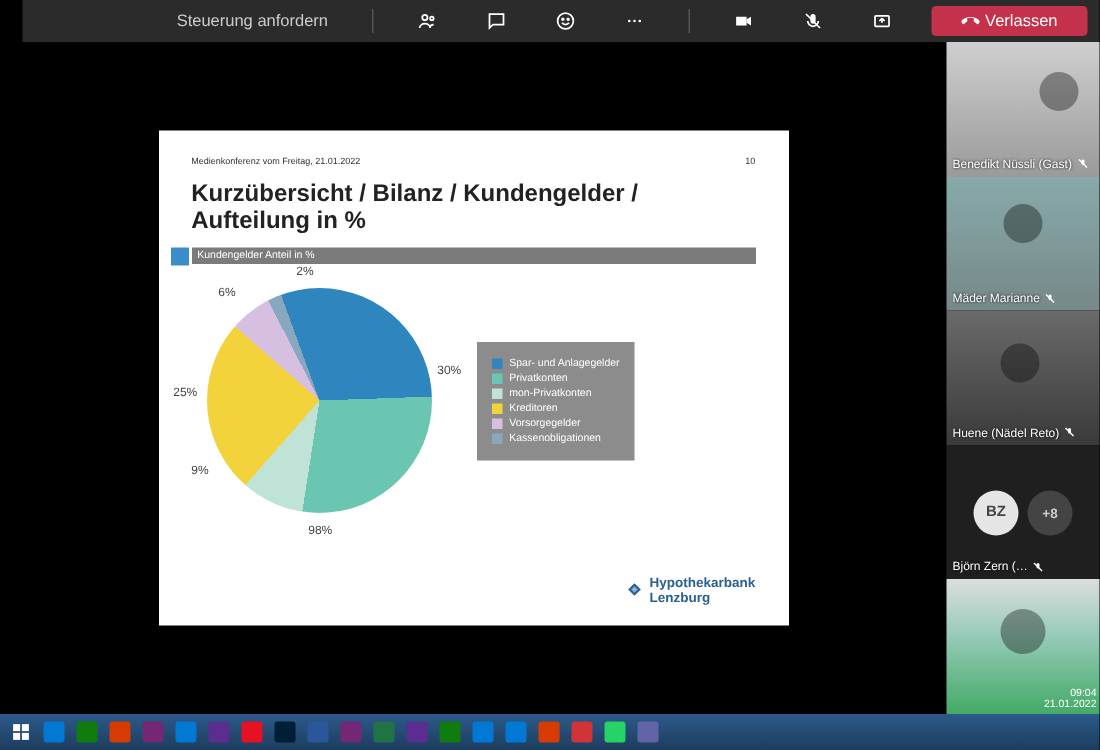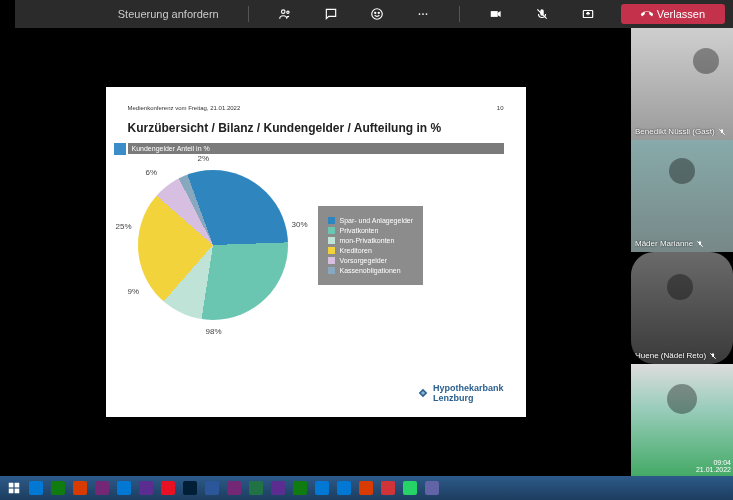--- a/index.html
+++ b/index.html
@@ -12,21 +12,21 @@
 .tb-ico svg { width: 14px; height: 14px; }
 .tb-sep { width: 1px; height: 16px; background: #555; margin: 0 3px; }
 .leave-btn { background: #c4314b; color: #fff; font-size: 11px; padding: 4px 20px; border: none; border-radius: 3px; display: flex; align-items: center; gap: 4px; cursor: pointer; }
 .leave-btn svg { width: 12px; height: 12px; }
 
 
 .main { position: absolute; top: 28px; left: 0; right: 0; bottom: 24px; display: flex; background: #000; }
 .stage { flex: 1; display: flex; align-items: center; justify-content: center; }
 .slide { background: #fff; width: 420px; height: 330px; padding: 18px 22px; position: relative; }
 .slide-meta { font-size: 6px; color: #333; display: flex; justify-content: space-between; margin-bottom: 10px; }
-.slide-title { font-size: 12px; font-weight: 600; margin-bottom: 8px; color: #222; }
+.slide-title { font-size: 16px; font-weight: 600; margin-bottom: 8px; color: #222; }
 .slide-sub { background: #7b7b7b; color: #fff; font-size: 7px; padding: 2px 4px; margin-bottom: 6px; position: relative; }
 .slide-sub::before { content: ""; position: absolute; left: -14px; top: 0; width: 12px; height: 12px; background: #3a8dc9; }
 
 .chart-row { display: flex; align-items: center; gap: 20px; margin-top: 4px; }
 .pie-wrap { position: relative; width: 170px; height: 170px; }
 .pie { width: 150px; height: 150px; border-radius: 50%; position: absolute; left: 10px; top: 10px; }
 .pie-label { position: absolute; font-size: 8px; color: #444; }
 .legend { background: #8c8c8c; padding: 8px 10px; }
 .legend-item { display: flex; align-items: center; gap: 5px; margin: 3px 0; }
 .legend-sw { width: 7px; height: 7px; }
@@ -40,21 +40,21 @@
 .ptile { flex: 1; position: relative; background: #333; display: flex; align-items: flex-end; justify-content: flex-start; overflow: hidden; min-height: 76px; }
 .ptile.avatars { align-items: center; justify-content: center; background: #1f1f1f; gap: 6px; }
 .avatar-circle { width: 30px; height: 30px; border-radius: 50%; display: flex; align-items: center; justify-content: center; font-size: 10px; font-weight: 600; color: #444; background: #e5e5e5; }
 .avatar-plus { background: #444; color: #ccc; font-size: 9px; }
 .pname { position: absolute; left: 4px; bottom: 4px; color: #fff; font-size: 8px; text-shadow: 0 0 2px #000; display: flex; align-items: center; gap: 3px; max-width: 94px; white-space: nowrap; overflow: hidden; }
 .pname svg { width: 8px; height: 8px; flex-shrink: 0; }
 .clock { position: absolute; right: 2px; bottom: 2px; color: #fff; font-size: 7px; text-align: right; line-height: 1.1; }
 
 .vid1 { background: linear-gradient(#8aa, #788); }
 .vid2 { background: linear-gradient(#cfcfcf, #9a9a9a); }
-.vid3 { background: linear-gradient(#6a6a6a, #3a3a3a); border-radius: 23px; }
+.vid3 { background: linear-gradient(#6a6a6a, #3a3a3a); }
 .vid5 { background: linear-gradient(to top, #4a6, #9cb 60%, #ddd); }
 .head { position: absolute; width: 26px; height: 26px; border-radius: 50%; background: rgba(0,0,0,0.35); }
 
 
 .taskbar { position: absolute; left: 0; right: 0; bottom: 0; height: 24px; background: linear-gradient(#2c5a8a, #1d3d5e); display: flex; align-items: center; padding: 0 4px; gap: 2px; }
 .tb-btn { width: 20px; height: 18px; display: flex; align-items: center; justify-content: center; border-radius: 2px; }
 .tb-btn svg, .tb-btn .sq { width: 14px; height: 14px; }
 .sq { border-radius: 2px; display: flex; align-items: center; justify-content: center; color: #fff; font-size: 7px; font-weight: bold; }
 </style>
 </head>
@@ -129,21 +129,21 @@
       <div class="slide-title">Kurzübersicht / Bilanz / Kundengelder / Aufteilung in %</div>
       <div class="slide-sub">Kundengelder Anteil in %</div>
 
       <div class="chart-row">
         <div class="pie-wrap">
           <div class="pie" id="pie" style="background: conic-gradient(from -20deg, rgb(47, 134, 191) 0%, rgb(47, 134, 191) 30%, rgb(107, 198, 177) 30%, rgb(107, 198, 177) 58%, rgb(191, 227, 214) 58%, rgb(191, 227, 214) 67%, rgb(242, 211, 59) 67%, rgb(242, 211, 59) 92%, rgb(214, 191, 224) 92%, rgb(214, 191, 224) 98%, rgb(136, 168, 192) 98%, rgb(136, 168, 192) 100%);"></div>
 
           <span class="pie-label" style="right:-10px;top:60px" id="pl0">30%</span>
           <span class="pie-label" style="left:78px;bottom:-6px" id="pl1">98%</span>
           <span class="pie-label" style="left:0px;bottom:34px" id="pl2">9%</span>
-          <span class="pie-label" style="left:-12px;top:62px" id="pl3">25%</span>
+          <span class="pie-label" style="left:-12px;top:75px" id="pl3">25%</span>
           <span class="pie-label" style="left:18px;top:8px" id="pl4">6%</span>
           <span class="pie-label" style="left:70px;top:-6px" id="pl5">2%</span>
         </div>
         <div class="legend" id="legend">
             <div class="legend-item">
               <span class="legend-sw" style="background: rgb(47, 134, 191);"></span>
               <span class="legend-tx">Spar- und Anlagegelder</span>
             </div>
             <div class="legend-item">
               <span class="legend-sw" style="background: rgb(107, 198, 177);"></span>
@@ -205,20 +205,31 @@
     <div class="ptile vid3">
       <div class="head" style="left:36px;top:22px"></div>
       <span class="pname">
           <span>Huene (Nädel Reto)</span>
           <svg viewBox="0 0 24 24" fill="#fff">
             <rect x="9" y="4" width="6" height="11" rx="3"></rect>
             <line x1="4" y1="4" x2="20" y2="20" stroke="#fff" stroke-width="3"></line>
           </svg>
         </span>
     </div>
+    <div class="ptile avatars">
+      <div class="avatar-circle">BZ</div>
+      <div class="avatar-circle avatar-plus">+8</div>
+      <span class="pname">
+          <span>Björn Zern (…</span>
+          <svg viewBox="0 0 24 24" fill="#fff">
+            <rect x="9" y="4" width="6" height="11" rx="3"></rect>
+            <line x1="4" y1="4" x2="20" y2="20" stroke="#fff" stroke-width="3"></line>
+          </svg>
+        </span>
+    </div>
     <div class="ptile vid5">
       <div class="head" style="left:36px;top:20px;width:30px;height:30px"></div>
       <div class="clock">
         <div>09:04</div>
         <div>21.01.2022</div>
       </div>
     </div>
   </div>
 </div>
 

